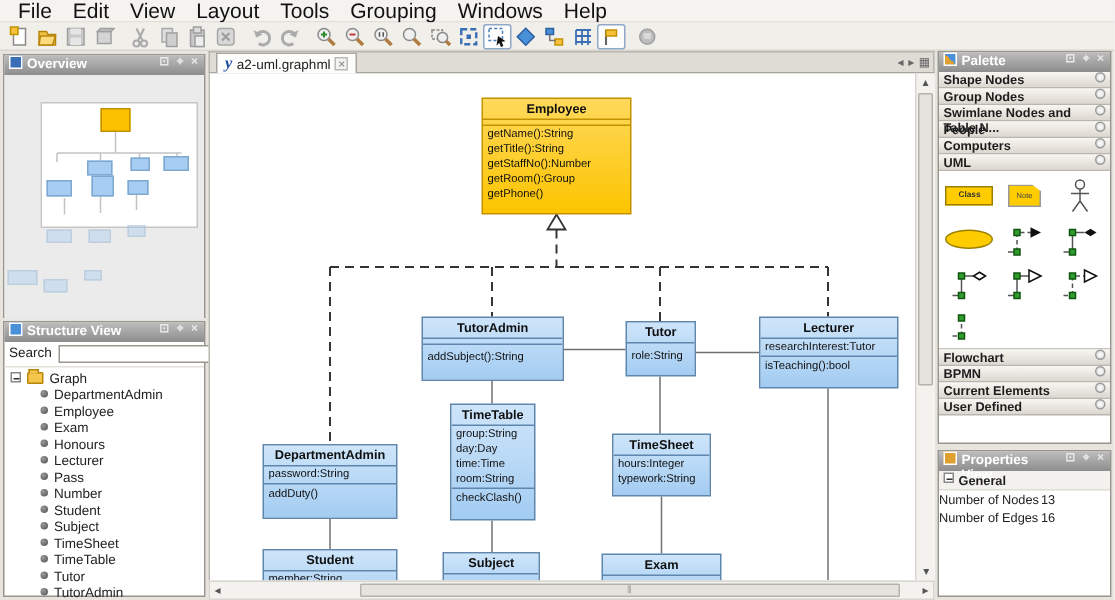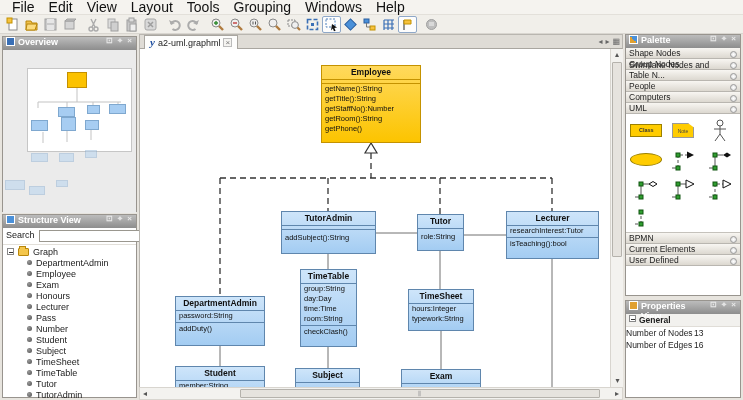--- a/index.html
+++ b/index.html
@@ -77,21 +77,21 @@
   #c-tutor{left:277px;top:165px;width:47px;height:37px}
   #c-lecturer{left:366px;top:162px;width:93px;height:48px}
   #c-departmentadmin{left:35px;top:247px;width:90px;height:50px}
   #c-timetable{left:160px;top:220px;width:57px;height:78px}
   #c-timesheet{left:268px;top:240px;width:66px;height:42px}
   #c-student{left:35px;top:317px;width:90px;height:40px}
   #c-subject{left:155px;top:319px;width:65px;height:30px}
   #c-exam{left:261px;top:320px;width:80px;height:30px}
 
   
-  .phead{height:11px;background:linear-gradient(#F8F6F2,#DCD8D0);border-bottom:1px solid #B9B6B0;display:flex;align-items:flex-end;padding:0 3px;font-weight:normal;font-size:8.5px;color:#1d1d1d}
+  .phead{height:11px;background:linear-gradient(#F8F6F2,#DCD8D0);border-bottom:1px solid #B9B6B0;display:flex;align-items:flex-start;padding:0 3px;font-weight:bold;font-size:8.5px;color:#1d1d1d}
   .pcirc{margin-left:auto;width:7px;height:7px;border:1px solid #9a9a9a;border-radius:50%;background:radial-gradient(#fff,#d8d8d8);flex:0 0 auto}
   .pal-body{height:119px;background:#fff;border-bottom:1px solid #C5C2BC;display:grid;grid-template-columns:1fr 1fr 1fr;grid-auto-rows:29px;align-items:center;justify-items:center;padding:2px}
   .pal-class{width:32px;height:13px;background:#FFCC00;border:1px solid #9B8000;font-size:5.5px;font-weight:bold;text-align:center;line-height:11px;color:#333}
   .pal-note{width:22px;height:15px;background:#FFCC00;border:1px solid #999;clip-path:polygon(0 0,72% 0,100% 30%,100% 100%,0 100%);font-size:5px;text-align:center;line-height:15px;color:#444}
   .pal-usecase{width:32px;height:13px;background:#FFCC00;border:1px solid #9B8000;border-radius:50%}
 
   .props-body{font-size:8.5px}
   .grphead{display:flex;align-items:flex-start;gap:3px;font-weight:bold;padding:1px 3px;background:#F2F1EE;border-bottom:1px solid #E0DDD7}
   .prow{display:flex;padding:1px 3px 1px 0}
   .prow .pl{width:68px;color:#222}
@@ -381,21 +381,21 @@
 
     <path d="M236 184 H277 M324 186 H366 M188 205 V220 M300 202 V240 M80 297 V317 M188 298 V319 M301 282 V320 M412 210 V338" fill="none" stroke="#707070" stroke-width="1"></path>
   </svg>
 
   <div class="uml orange" id="c-employee">
     <div class="ut">Employee</div>
     <div class="empty"></div>
     <div class="row">getName():String</div>
     <div class="row">getTitle():String</div>
     <div class="row">getStaffNo():Number</div>
-    <div class="row">getRoom():String</div>
+    <div class="row">getRoom():Group</div>
     <div class="row">getPhone()</div>
   </div>
 
   <div class="uml" id="c-tutoradmin">
     <div class="ut">TutorAdmin</div>
     <div class="empty"></div>
     <div class="row" style="padding-top:3px">addSubject():String</div>
   </div>
 
   <div class="uml" id="c-tutor">
@@ -540,20 +540,24 @@
         <rect x="7" y="5" width="4" height="4" fill="#2F9E2F" stroke="#115511"></rect>
       </svg>
     <svg width="28" height="24">
         <path d="M9 18 V6 M3 18 H9" fill="none" stroke="#555" stroke-dasharray="3,2"></path>
         <rect x="7" y="16" width="4" height="4" fill="#2F9E2F" stroke="#115511"></rect>
         <rect x="7" y="4" width="4" height="4" fill="#2F9E2F" stroke="#115511"></rect>
       </svg>
   </div>
 
   <div class="phead">
+      <span>Flowchart</span>
+      <span class="pcirc"></span>
+    </div>
+  <div class="phead">
       <span>BPMN</span>
       <span class="pcirc"></span>
     </div>
   <div class="phead">
       <span>Current Elements</span>
       <span class="pcirc"></span>
     </div>
   <div class="phead">
       <span>User Defined</span>
       <span class="pcirc"></span>

